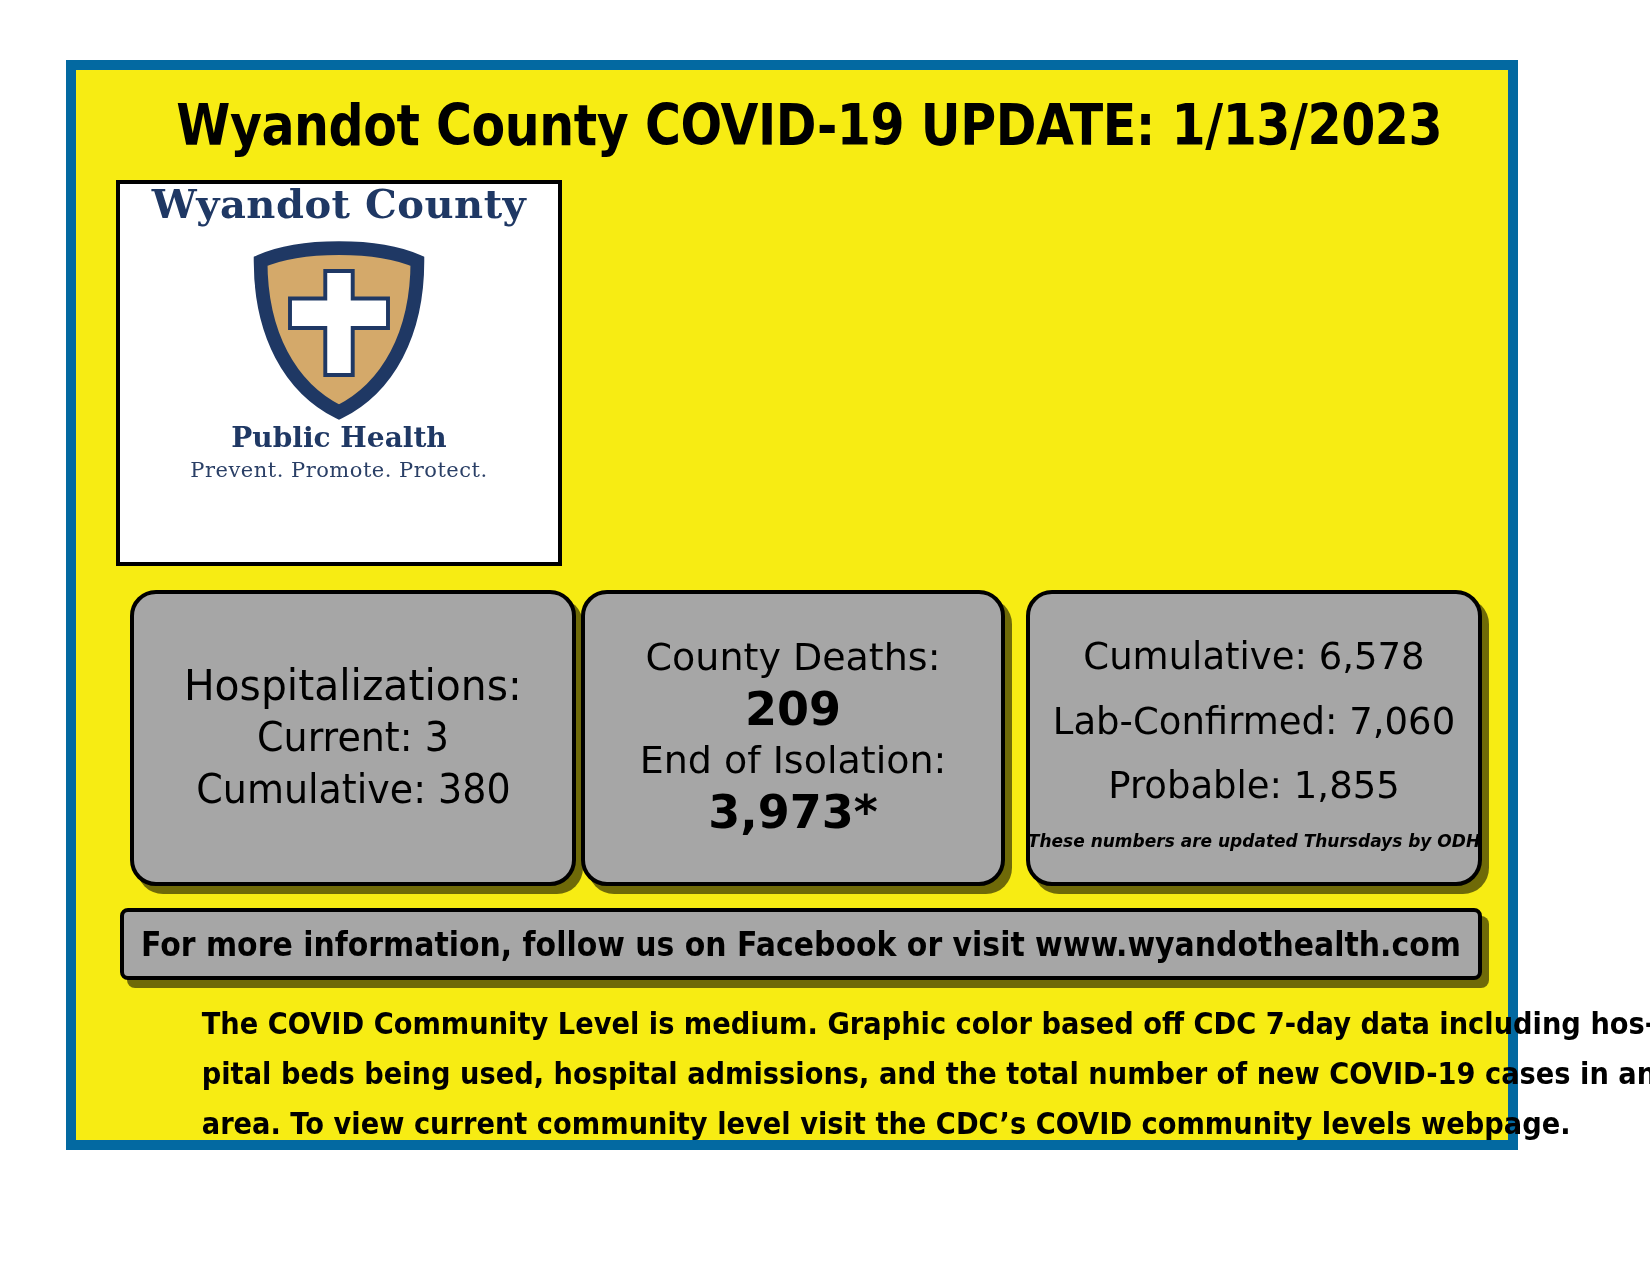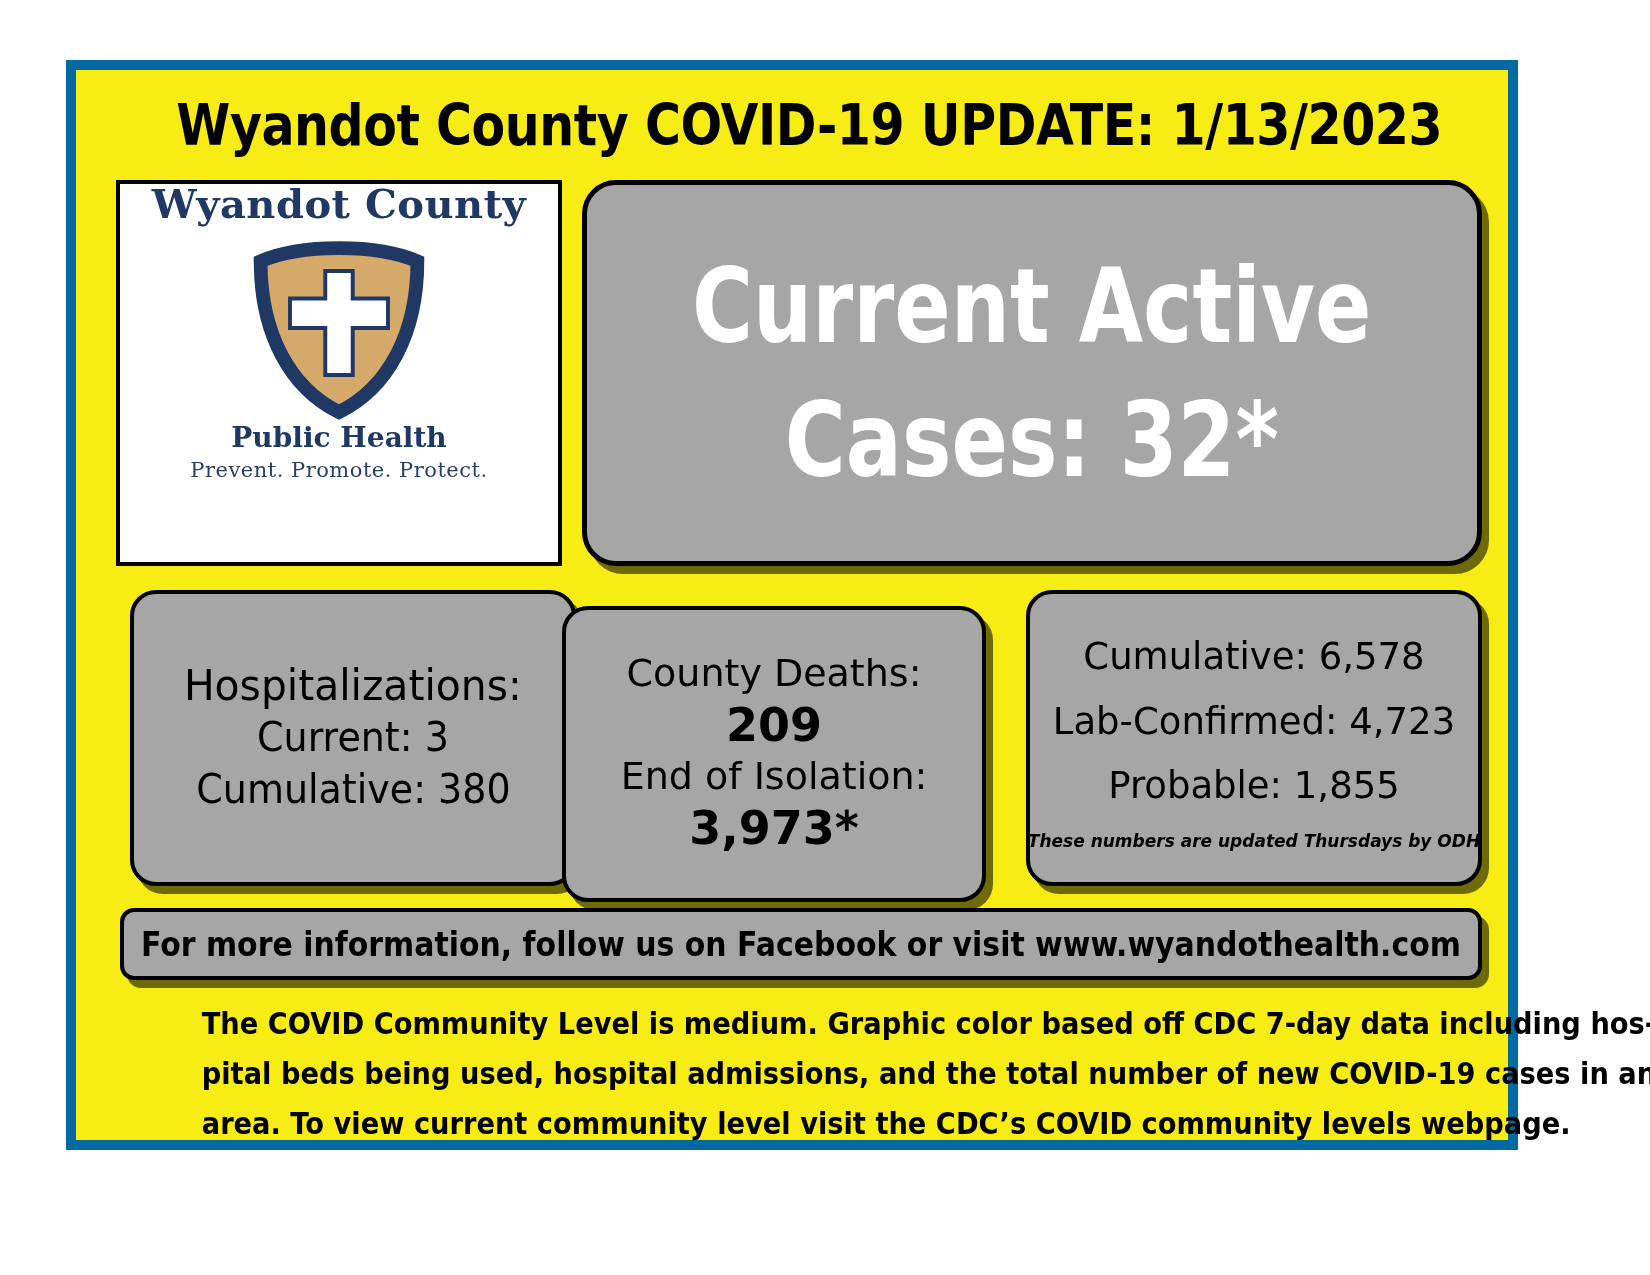--- a/index.html
+++ b/index.html
@@ -131,25 +131,24 @@
   .active-line.second { margin-top: 18px; }
 
   
   .hosp-card {
     left: 54px;
     top: 520px;
     width: 446px;
     height: 296px;
   }
   .deaths-card {
-    left: 486px;
+    left: 505px;
     top: 520px;
     width: 424px;
     height: 296px;
-    margin-top: 16px;
   }
   .cum-card {
     left: 950px;
     top: 520px;
     width: 456px;
     height: 296px;
   }
 
   .stat-head {
     font-family: "DejaVu Sans", sans-serif;
@@ -191,21 +190,21 @@
     margin-top: 12px;
     white-space: nowrap;
   }
 
   
   .fb-card {
     left: 44px;
     top: 838px;
     width: 1362px;
     height: 72px;
-    border-radius: 14px;
+    border-radius: 8px;
   }
   .fb-text {
     font-family: "DejaVu Sans", sans-serif;
     font-weight: bold;
     font-size: 34px;
     transform: scaleX(0.88);
     white-space: nowrap;
   }
 
   
@@ -237,41 +236,37 @@
     <div class="logo-shield-wrap">
       <svg width="196" height="196" viewBox="0 0 200 200" aria-hidden="true">
         <path d="M20 36 C60 18 140 18 180 36 C180 110 150 165 100 190 C50 165 20 110 20 36 Z" fill="#d4a96a" stroke="#1f3864" stroke-width="14"></path>
         <path d="M86 46 L114 46 L114 74 L150 74 L150 104 L114 104 L114 152 L86 152 L86 104 L50 104 L50 74 L86 74 Z" fill="#ffffff" stroke="#1f3864" stroke-width="4"></path>
       </svg>
     </div>
     <div class="logo-bottom-text">Public Health</div>
     <div class="logo-tagline">Prevent.  Promote.  Protect.</div>
   </div>
 
-  <div class="card active-card">
-    <div class="active-line">Current Active</div>
-    <div class="active-line second">Cases:  32*</div>
-  </div>
 
   <div class="card hosp-card">
     <div class="stat-head">Hospitalizations:</div>
     <div class="stat-line">Current:  3</div>
     <div class="stat-line">Cumulative:  380</div>
   </div>
 
   <div class="card deaths-card">
     <div class="deaths-head">County Deaths:</div>
     <div class="deaths-big">209</div>
     <div class="deaths-head">End of Isolation:</div>
     <div class="deaths-big">3,973*</div>
   </div>
 
   <div class="card cum-card">
     <div class="cum-line">Cumulative: 6,578</div>
-    <div class="cum-line">Lab-Confirmed: 4,723</div>
+    <div class="cum-line">Lab-Confirmed: 7,060</div>
     <div class="cum-line">Probable: 1,855</div>
     <div class="cum-note">These numbers are updated Thursdays by ODH</div>
   </div>
 
   <div class="card fb-card">
     <div class="fb-text">For more information, follow us on Facebook or visit www.wyandothealth.com</div>
   </div>
 
   <div class="footer">
     <div>The COVID Community Level is medium. Graphic color based off CDC 7-day data including hos-</div>

